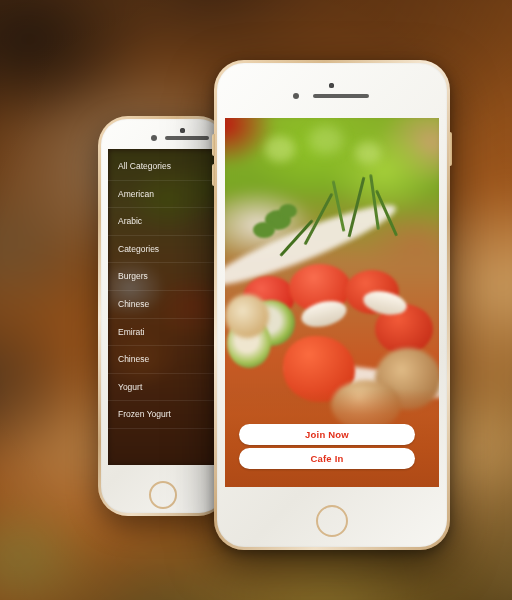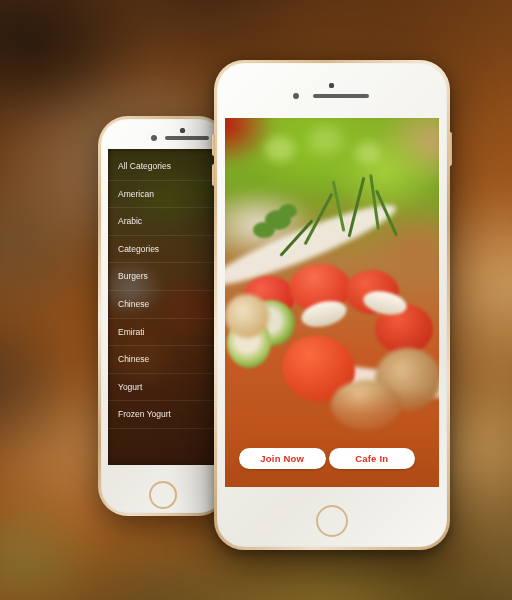--- a/index.html
+++ b/index.html
@@ -105,21 +105,21 @@
   .herb{ position:absolute; background:#5f9030; border-radius:50%; }
   .food-sharp{ position:absolute; inset:0; }
 
   .food-overlay-bottom{
     position:absolute; left:0; right:0; bottom:0; height:98px;
     background:linear-gradient(180deg, rgba(196,86,28,0) 0%, rgba(196,86,28,.55) 26%, rgba(186,80,24,.88) 60%, rgba(176,74,22,.95) 100%);
   }
 
   .cta-stack{
     position:absolute; left:14px; right:24px; bottom:18px;
-    display:flex; flex-direction:row; gap:3px;
+    display:flex; flex-direction:column; gap:3px;
   }
   .cta-btn{
     display:block; width:100%; height:21px; line-height:21px;
     background:#ffffff; border:none; border-radius:11px;
     color:#e2301a; font-size:9.5px; font-weight:bold;
     text-align:center; font-family:"Liberation Sans", sans-serif;
     box-shadow:0 1px 2px rgba(0,0,0,.2);
     letter-spacing:.2px;
   }
 

